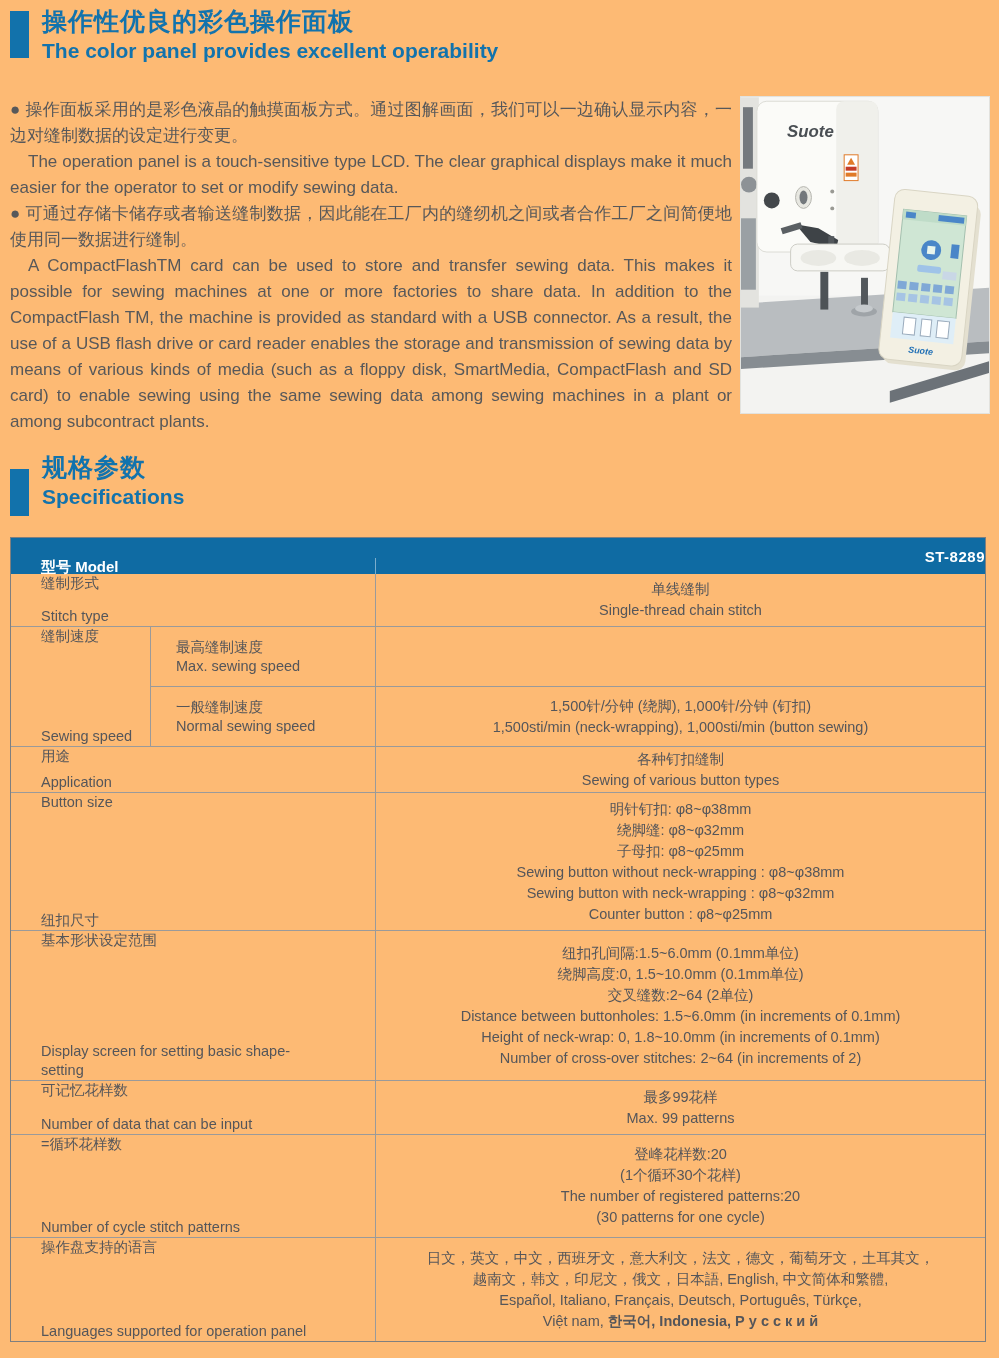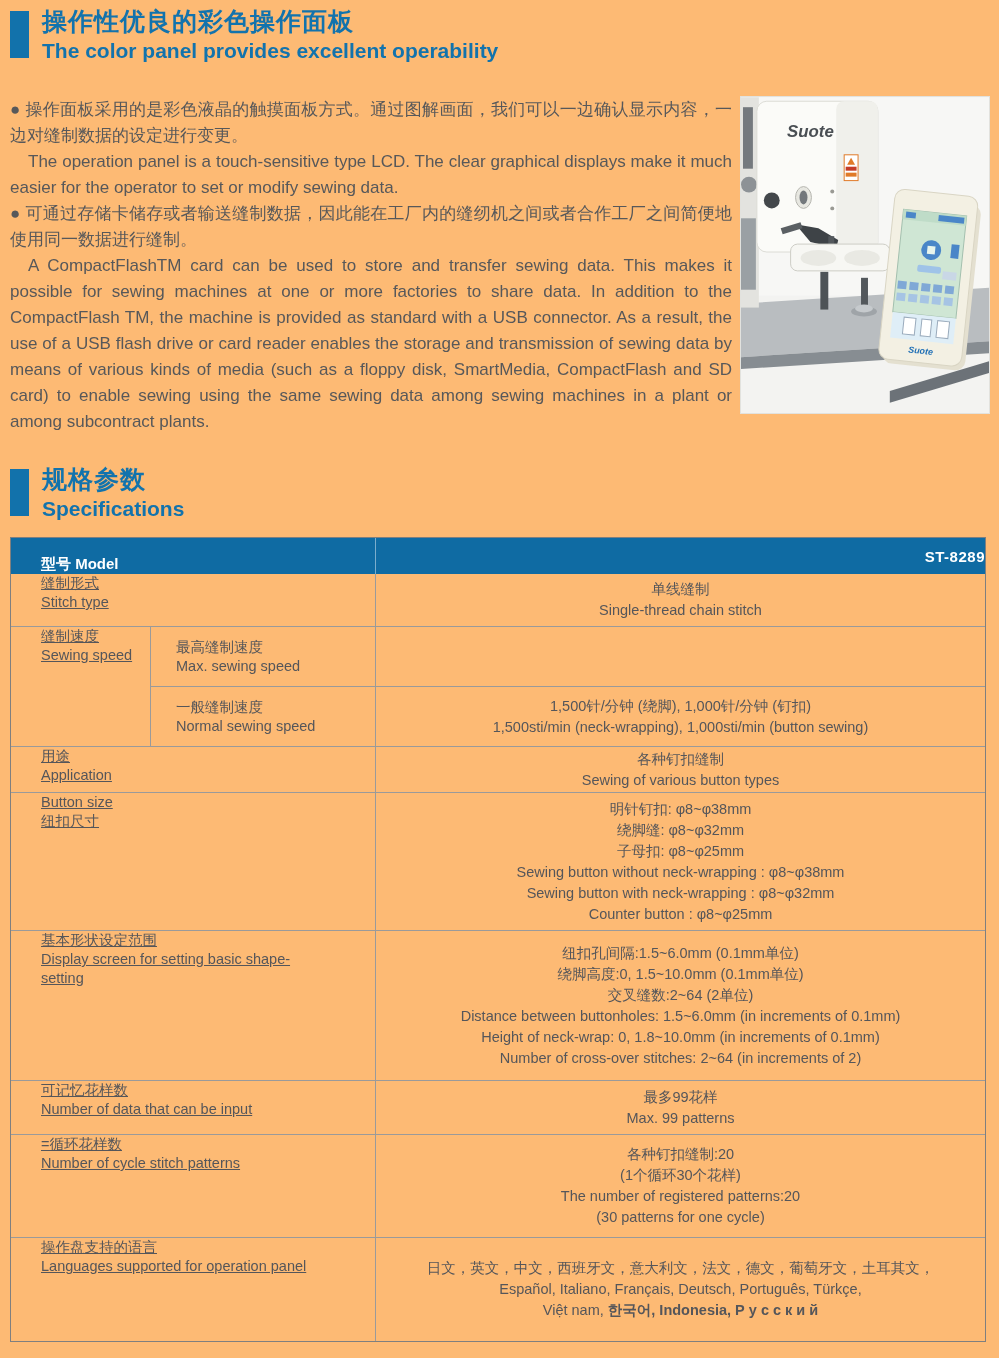--- a/index.html
+++ b/index.html
@@ -26,35 +26,35 @@
     background:#f3f3f1;border:1px solid #e2e2de;box-sizing:border-box;
   }
   .photo svg{display:block;width:100%;height:100%;}
   
   .spec-table{
     position:absolute;left:10px;top:537px;width:976px;
     border:1px solid #7f7f7f;box-sizing:border-box;
     font-size:14.5px;color:#55565a;
   }
   .thead{display:flex;height:36px;background:#0f6ba3;color:#ffffff;font-weight:bold;}
-  .thead-left{width:365px;display:flex;align-items:flex-end;padding-left:30px;box-sizing:border-box;
-    border-right:1px solid rgba(255,255,255,0.45);font-size:15px;}
+  .thead-left{width:365px;display:flex;align-items:flex-start;padding-left:30px;box-sizing:border-box;
+    border-right:1px solid rgba(255,255,255,0.45);font-size:15px;margin-top:20px;}
   .thead-right{flex:1;display:flex;align-items:center;justify-content:flex-end;font-size:15px;letter-spacing:0.5px;}
   .trow{display:flex;box-sizing:border-box;}
   .trow + .trow{border-top:1px solid #9a9a9a;}
   .trow:nth-child(1){height:52px;}
   .trow:nth-child(2){height:120px;}
   .trow:nth-child(3){height:46px;}
   .trow:nth-child(4){height:138px;}
   .trow:nth-child(5){height:150px;}
   .trow:nth-child(6){height:54px;}
   .trow:nth-child(7){height:103px;}
   .trow:nth-child(8){height:104px;}
   .label-cell{width:365px;box-sizing:border-box;border-right:1px solid #9a9a9a;
-    display:flex;flex-direction:column;justify-content:flex-start;padding-left:30px;text-decoration:underline;}
+    display:flex;flex-direction:column;justify-content:space-between;padding-left:30px;}
   .label-cell.narrow{width:140px;padding-left:30px;}
   .label-text{line-height:19px;max-width:290px;}
   .sub-wrap{flex:1;display:flex;flex-direction:column;justify-content:center;}
   .subrow{flex:1;display:flex;box-sizing:border-box;}
   .subrow + .subrow{border-top:1px solid #9a9a9a;}
   .sublabel-cell{width:225px;box-sizing:border-box;border-right:1px solid #9a9a9a;
     display:flex;flex-direction:column;justify-content:center;padding-left:25px;}
   .value-cell{flex:1;display:flex;flex-direction:column;justify-content:center;align-items:center;
     text-align:center;padding:2px 8px;box-sizing:border-box;}
   .vline{line-height:21px;}
@@ -144,21 +144,21 @@
         <rect x="10" y="124" width="64" height="26" fill="#dfeef7"></rect>
         <rect x="22" y="128" width="12" height="17" fill="#ffffff" stroke="#9aabbc"></rect>
         <rect x="40" y="128" width="10" height="17" fill="#ffffff" stroke="#9aabbc"></rect>
         <rect x="56" y="128" width="12" height="17" fill="#ffffff" stroke="#9aabbc"></rect>
         <text x="42" y="163" text-anchor="middle" font-size="9" font-weight="bold" font-style="italic" fill="#1f6fb5">Suote</text>
       </g>
     </svg>
   </div>
 
   <div class="sec-marker" style="top:469px;"></div>
-  <div class="sec-titles" style="top:464px;">
+  <div class="sec-titles" style="top:452px;">
     <div class="sec-title-zh">规格参数</div>
     <div class="sec-title-en">Specifications</div>
   </div>
 
   <div class="spec-table">
     <div class="thead">
       <div class="thead-left">
         <span>型号 Model</span>
       </div>
       <div class="thead-right">
@@ -247,33 +247,34 @@
             <div class="vline">最多99花样</div>
             <div class="vline">Max. 99 patterns</div>
           </div>
         </div>
         <div class="trow">
           <div class="label-cell">
             <div class="label-text">=循环花样数</div>
             <div class="label-text">Number of cycle stitch patterns</div>
           </div>
           <div class="value-cell">
-            <div class="vline">各种钉扣缝制:20</div>
+            <div class="vline">登峰花样数:20</div>
             <div class="vline">(1个循环30个花样)</div>
             <div class="vline">The number of registered patterns:20</div>
             <div class="vline">(30 patterns for one cycle)</div>
           </div>
         </div>
         <div class="trow">
           <div class="label-cell">
             <div class="label-text">操作盘支持的语言</div>
             <div class="label-text">Languages supported for operation panel</div>
           </div>
           <div class="value-cell">
             <div class="vline">日文，英文，中文，西班牙文，意大利文，法文，德文，葡萄牙文，土耳其文，</div>
+            <div class="vline">越南文，韩文，印尼文，俄文，日本語, English, 中文简体和繁體,</div>
             <div class="vline">Español, Italiano, Français, Deutsch, Português, Türkçe,</div>
             <div class="vline"><span>Việt nam, </span><span style="font-weight: bold;">한국어, Indonesia, Р у с с к и й</span></div>
           </div>
         </div>
       </div>
   </div>
 
 </div>
 
 </body></html>

